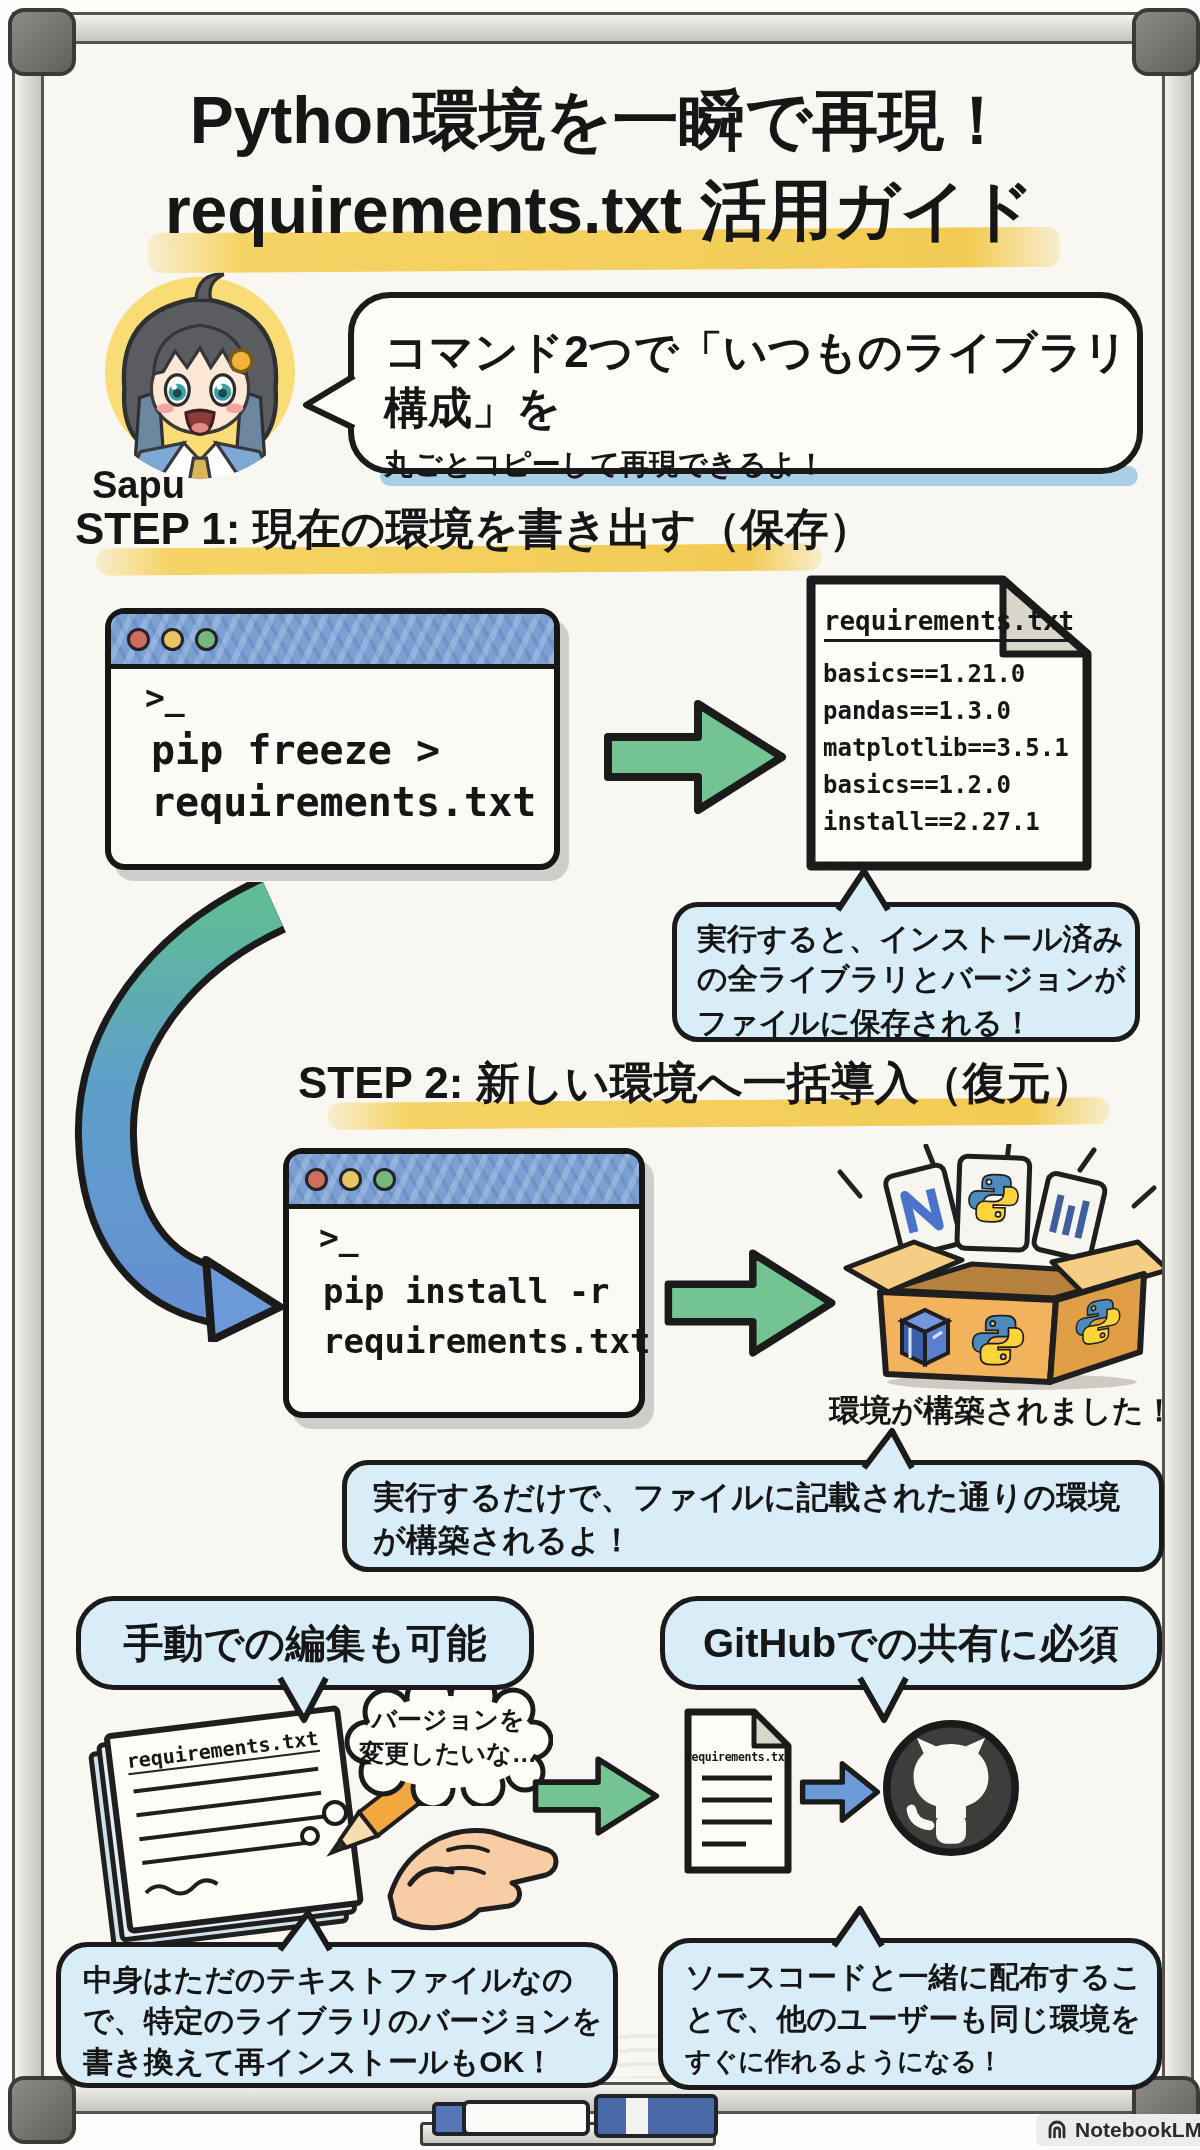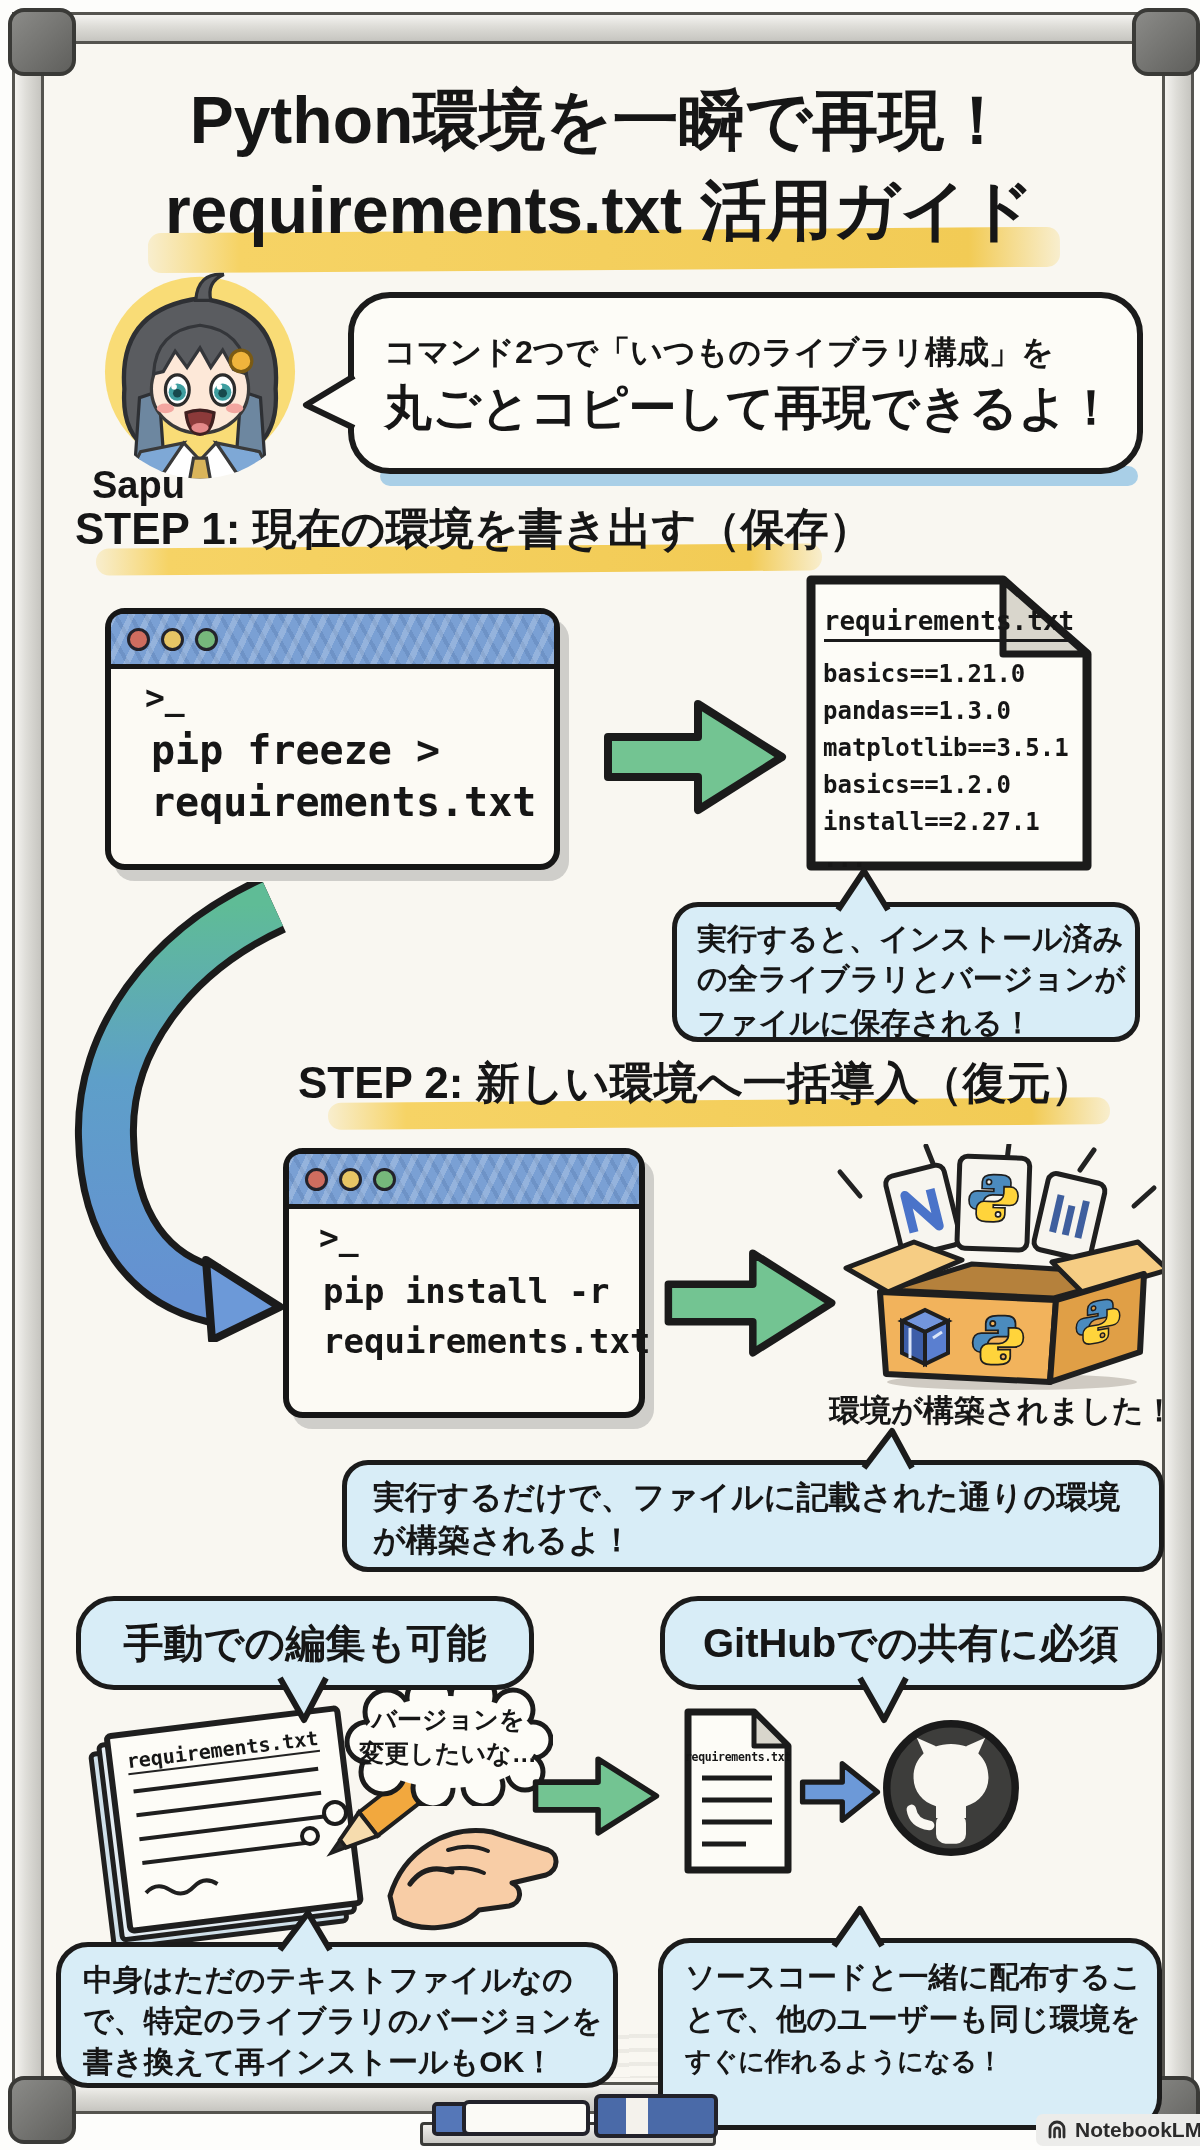--- a/index.html
+++ b/index.html
@@ -100,22 +100,22 @@
       <path d="M58 196 L85 162 L100 178 L115 162 L142 196 Z" fill="#fff" stroke="#3a3a3a" stroke-width="3"></path>
       <path d="M30 200 L62 196 L85 162 L45 170 Z" fill="#7ea8d6" stroke="#3a3a3a" stroke-width="3"></path>
       <path d="M170 200 L138 196 L115 162 L155 170 Z" fill="#7ea8d6" stroke="#3a3a3a" stroke-width="3"></path>
       <path d="M94 176 L106 176 L110 198 L100 206 L90 198 Z" fill="#d9b45a" stroke="#3a3a3a" stroke-width="3"></path>
     </g>
   </svg>
   <div class="abs jp z5" style="left:92px;top:464px;width:216px;text-align:left;font-size:38px;">Sapu</div>
 
   <div class="abs" style="left:380px;top:466px;width:758px;height:20px;background:#a9cfe7;border-radius:10px;z-index:5;"></div>
   <div class="abs bubble" style="left:348px;top:292px;width:795px;height:182px;box-sizing:border-box;">
-    <div class="jp" style="margin:26px 0 0 30px;font-size:32px;line-height:56px;">コマンド2つで「いつものライブラリ構成」を</div>
-    <div class="jp" style="margin:0 0 0 30px;font-size:48px;line-height:56px;">丸ごとコピーして再現できるよ！</div>
+    <div class="jp" style="margin:26px 0 0 30px;font-size:44px;line-height:56px;">コマンド2つで「いつものライブラリ構成」を</div>
+    <div class="jp" style="margin:0 0 0 30px;font-size:29px;line-height:56px;">丸ごとコピーして再現できるよ！</div>
   </div>
   <svg class="abs tail" style="left:298px;top:368px;" width="60" height="66" viewBox="0 0 60 66">
     <path d="M56 8 L8 37 L56 60" fill="#fdfcf7" stroke="#1b1b1b" stroke-width="6" stroke-linejoin="round"></path>
   </svg>
 
   <div class="abs hl" style="left:96px;top:546px;width:726px;height:27px;"></div>
   <div class="abs jp z5" style="left:75px;top:500px;font-size:44px;">STEP 1: 現在の環境を書き出す（保存）</div>
 
   <div class="abs term" style="left:105px;top:608px;width:455px;height:262px;box-sizing:border-box;">
     <div class="term-bar">
@@ -339,21 +339,21 @@
 
   <svg class="abs z5" style="left:876px;top:1712px;" width="150" height="152" viewBox="0 0 140 142">
     <circle cx="70" cy="71" r="60" fill="#3d3d3b" stroke="#1a1a1a" stroke-width="7"></circle>
     <polygon points="46,42 38,24 56,32" fill="#f9f7f1"></polygon>
       <polygon points="94,42 102,24 84,32" fill="#f9f7f1"></polygon>
     <path d="M70 30 c-21 0 -35 13 -35 31 0 13 8 23 21 27 l0 11 28 0 0 -11 c13 -4 21 -14 21 -27 0 -18 -14 -31 -35 -31 z" fill="#f9f7f1"></path>
     <rect x="56" y="95" width="28" height="28" rx="9" fill="#f9f7f1"></rect>
     <path d="M50 106 q-15 -2 -17 -15" fill="none" stroke="#f9f7f1" stroke-width="9" stroke-linecap="round"></path>
   </svg>
 
-  <div class="abs callout" style="left:658px;top:1938px;width:504px;height:192px;box-sizing:border-box;border-radius:32px;">
+  <div class="abs callout" style="left:658px;top:1938px;width:504px;height:152px;box-sizing:border-box;border-radius:32px;">
     <div class="jp" style="margin:13px 0 0 22px;font-size:30px;line-height:42px;">ソースコードと一緒に配布するこ</div>
     <div class="jp" style="margin:0 0 0 22px;font-size:30px;line-height:42px;">とで、他のユーザーも同じ環境を</div>
     <div class="jp" style="margin:0 0 0 22px;font-size:26px;line-height:42px;">すぐに作れるようになる！</div>
   </div>
   <svg class="abs tail" style="left:828px;top:1904px;" width="60" height="44" viewBox="0 0 60 44">
     <path d="M6 42 L32 5 L54 42" fill="#d8edf7" stroke="#1b1b1b" stroke-width="6" stroke-linejoin="round"></path>
   </svg>
 
   <div class="abs" style="left:420px;top:2122px;width:290px;height:18px;background:linear-gradient(180deg,#f0efec,#c9c8c3);border:3px solid #3a3a37;border-radius:4px;z-index:8;"></div>
   <div class="abs" style="left:432px;top:2102px;width:34px;height:26px;background:#5577b8;border:4px solid #22222a;border-radius:5px;z-index:8;"></div>

